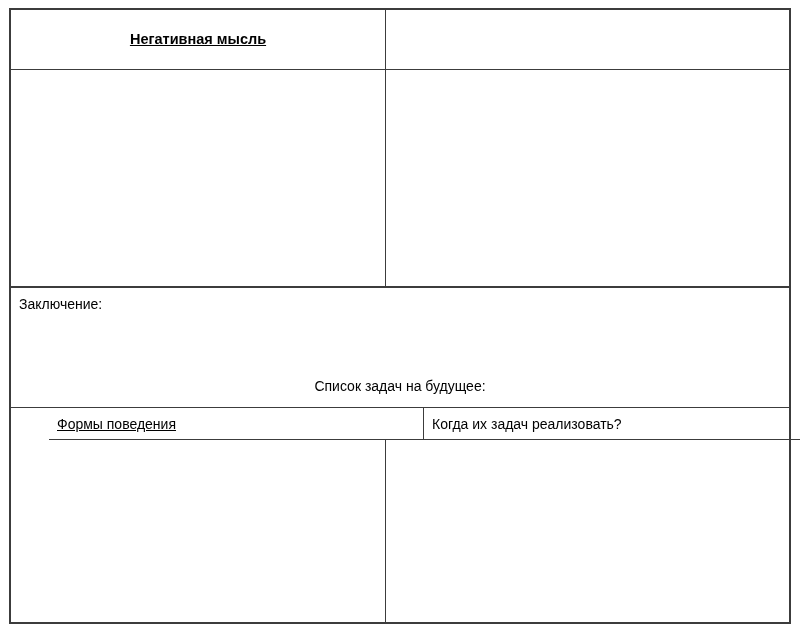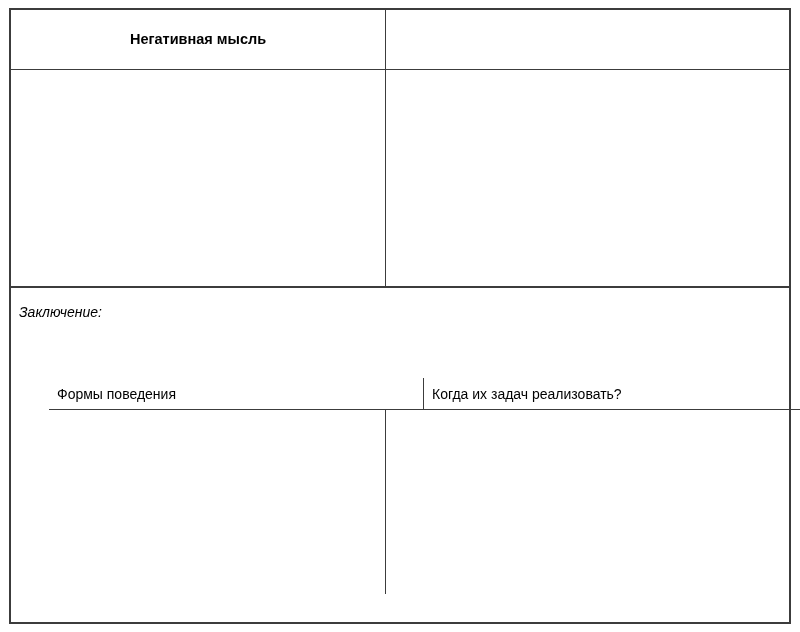--- a/index.html
+++ b/index.html
@@ -36,20 +36,21 @@
     width: 100%;
     box-sizing: border-box;
   }
   .cell {
     box-sizing: border-box;
     padding: 6px 8px;
   }
   .col-left {
     width: 375px;
     flex: 0 0 375px;
+    text-decoration: underline;
   }
   .col-right {
     flex: 1 1 auto;
   }
   .vsplit {
     border-right: 1px solid #3c3c3c;
   }
   .hline {
     border-bottom: 1px solid #3c3c3c;
   }
@@ -77,22 +78,21 @@
     height: 218px;
   }
 
   
   .conclusion-row {
     height: 90px;
     position: relative;
   }
   .conclusion-label {
     font-size: 14px;
-    padding: 16px 8px;
-    font-style: italic;
+    padding: 8px 8px;
   }
 
   
   .tasks-title-row {
     height: 30px;
     display: flex;
     align-items: flex-start;
     justify-content: center;
   }
   .tasks-title {
@@ -129,20 +129,23 @@
 
     <div class="row blank-row hline-thick">
       <div class="cell col-left vsplit"></div>
       <div class="cell col-right"></div>
     </div>
 
     <div class="row conclusion-row">
       <div class="cell conclusion-label" style="width:100%;">Заключение:</div>
     </div>
 
+    <div class="row tasks-title-row hline">
+      <div class="tasks-title">Список задач на будущее:</div>
+    </div>
 
     <div class="row subheader-row hline">
       <div class="cell col-left vsplit subheader-cell">Формы поведения</div>
       <div class="cell col-right subheader-cell">Когда их задач реализовать?</div>
     </div>
 
     <div class="row bottom-blank-row">
       <div class="cell col-left vsplit"></div>
       <div class="cell col-right"></div>
     </div>

